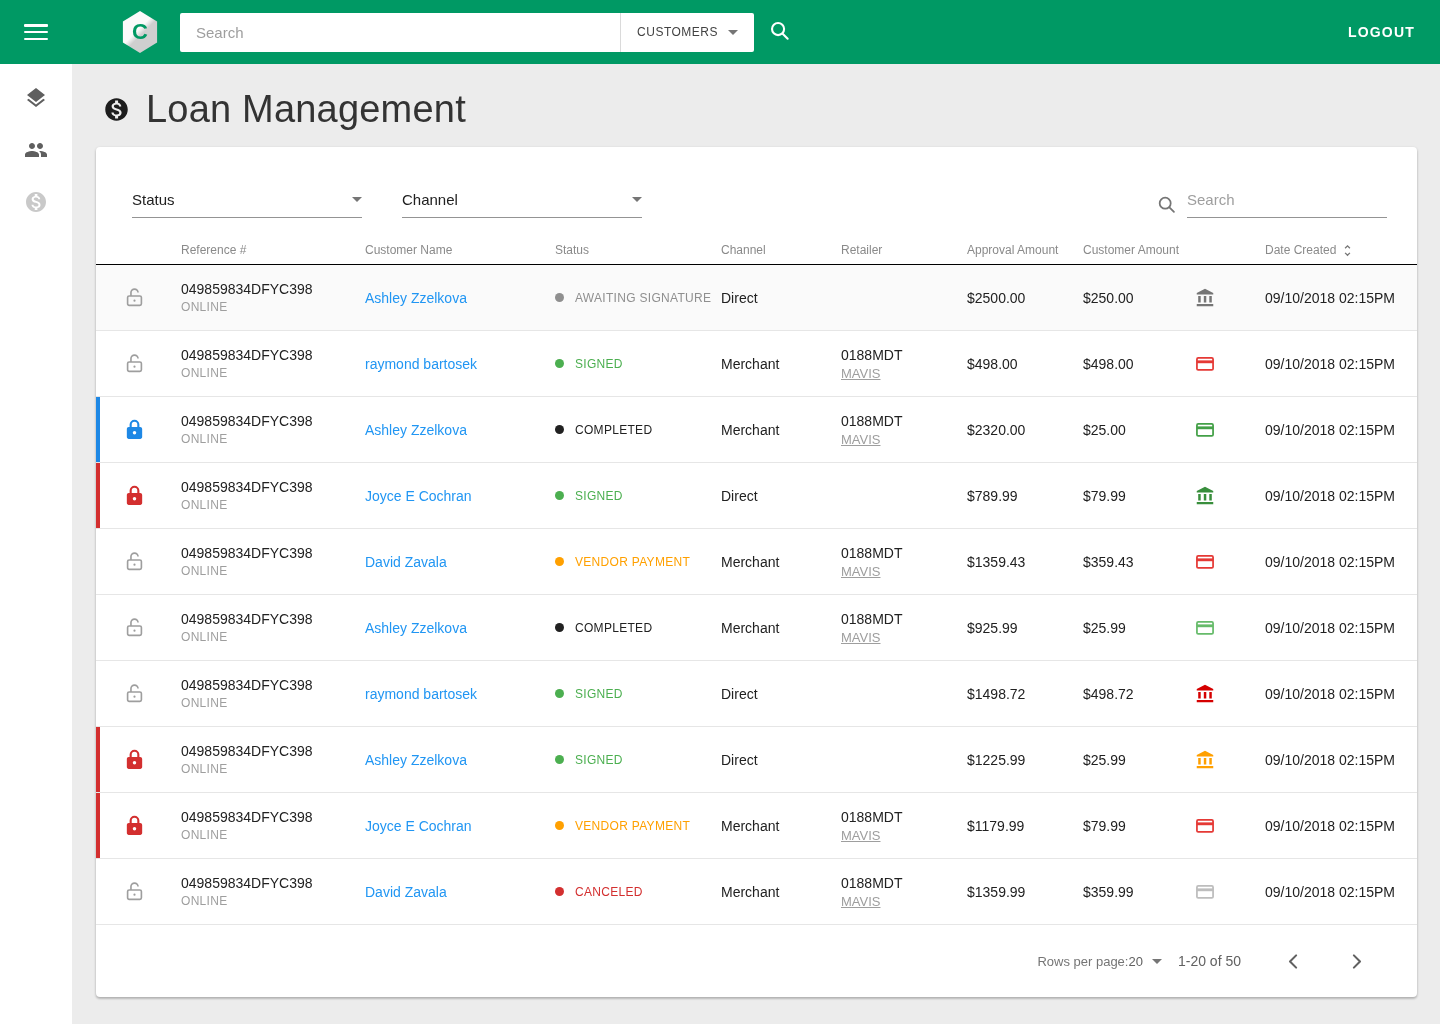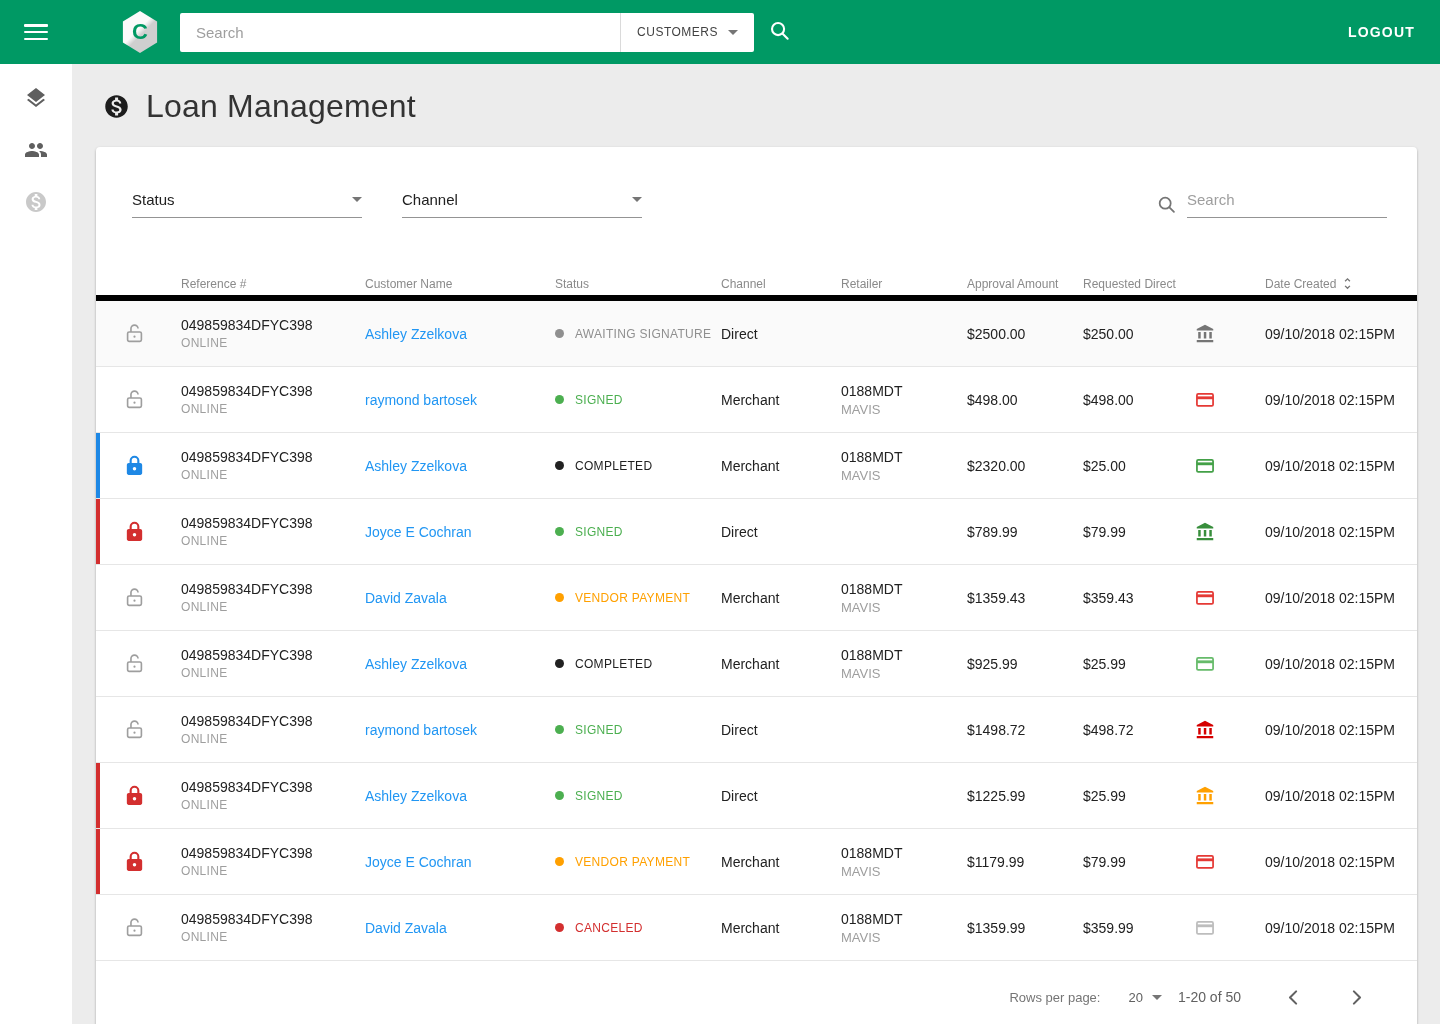--- a/index.html
+++ b/index.html
@@ -55,21 +55,21 @@
   .side-btn { background:none; border:none; cursor:pointer; width:24px; height:24px; }
   .side-btn svg { width:24px; height:24px; }
   .icon-gray { color:#5f5f5f; }
   .icon-light { color:#c9c9c9; }
 
   
   .main { position:absolute; top:64px; left:72px; width:1368px; height:960px; }
   .page-title-row { display:flex; align-items:center; margin:24px 0 0 31px; gap:16px; }
   .title-money-icon { color:#1d1d1d; width:27px; height:27px; }
   .title-money-icon svg { width:27px; height:27px; }
-  h1.page-title { font-size:32px; font-weight:400; color:#333; letter-spacing:.2px; }
+  h1.page-title { font-size:38px; font-weight:400; color:#333; letter-spacing:.2px; }
 
   
   .card {
     position:absolute; top:83px; left:24px; width:1321px;
     background:#ffffff; border-radius:4px;
     box-shadow:0 1px 3px rgba(0,0,0,.2), 0 2px 2px rgba(0,0,0,.12);
   }
 
   
   .filters { display:flex; align-items:flex-end; padding:26px 30px 18px 36px; height:89px; }
@@ -83,50 +83,50 @@
   .filter-search input { width:200px; border:none; border-bottom:1px solid #949494; outline:none;
     font-size:15px; padding:0 0 9px 0; font-family:"Liberation Sans", sans-serif; color:#424242; }
   .filter-search input::placeholder { color:#9e9e9e; }
 
   
   .thead, .trow {
     display:grid;
     grid-template-columns:76px 184px 194px 162px 120px 126px 116px 108px 46px 1fr;
     align-items:center;
   }
-  .thead { height:29px; border-bottom:6px solid #000000;margin-top:36px; }
+  .thead { height:29px; border-bottom:1px solid #000000; }
   .th { font-size:12px; color:#8a8a8a; font-weight:400; }
   .pad  { padding-left:9px; }
   .pad-s{ padding-left:5px; }
   .pad-d{ padding-left:37px; }
   .th-date { display:flex; align-items:center; gap:4px; cursor:pointer; }
   .sort-icon svg { width:15px; height:15px; color:#757575; display:block; }
 
   .trow { height:66px; border-bottom:1px solid #e6e6e6; background:#fff; cursor:pointer; }
   .trow.hl { background:#fafafa; }
   .cell-lock { display:flex; justify-content:center; }
   .lock { width:23px; height:23px; }
   .lock svg { width:23px; height:23px; display:block; }
   .ref-num { font-size:14px; color:#212121; margin-bottom:3px; }
   .ref-sub { font-size:12px; color:#9e9e9e; letter-spacing:.3px; }
   .cust-link { font-size:14px; color:#2196f3; text-decoration:none; }
   .cell-status { display:flex; align-items:center; gap:11px; }
   .dot { width:9px; height:9px; border-radius:50%; flex:0 0 auto; }
   .status-text { font-size:12px; letter-spacing:.3px; }
   .cell-channel, .ret-num, .cell-amount, .cell-date { font-size:14px; color:#212121; }
   .ret-num { margin-bottom:3px; }
-  .ret-sub { font-size:13px; color:#9e9e9e; }
+  .ret-sub { font-size:13px; color:#9e9e9e;text-decoration:underline; }
   .cell-pay { display:flex; justify-content:center; }
   .pay-icon { width:22px; height:22px; }
   .pay-icon svg { width:22px; height:22px; display:block; }
 
   
   .tfoot { height:72px; display:flex; align-items:center; justify-content:flex-end; padding-right:50px; }
   .rpp-label { font-size:13px; color:#757575; }
-  .rpp-select { display:flex; align-items:center; gap:9px; margin-left:28px; cursor:pointer;
+  .rpp-select { display:flex; align-items:center; gap:9px; cursor:pointer;
     background:none; border:none; font-size:13px; color:#616161; font-family:"Liberation Sans", sans-serif; }
   .range-label { font-size:14px; color:#616161; margin-left:16px; }
   .page-btn { background:none; border:none; cursor:pointer; color:#616161; margin-left:42px; }
   .page-btn svg { width:21px; height:21px; display:block; }
 </style>
 </head>
 <body>
 
 <header class="appbar">
   <button class="hamburger">
@@ -205,21 +205,21 @@
     </div>
 
     <div class="thead">
       <div class="th"></div>
       <div class="th pad">Reference #</div>
       <div class="th pad">Customer Name</div>
       <div class="th pad-s">Status</div>
       <div class="th pad">Channel</div>
       <div class="th pad">Retailer</div>
       <div class="th pad">Approval Amount</div>
-      <div class="th pad">Requested Direct</div>
+      <div class="th pad">Customer Amount</div>
       <div class="th"></div>
       <div class="th pad-d th-date">
         <span>Date Created</span>
         <span class="sort-icon">
           <svg viewBox="0 0 24 24" fill="currentColor">
               <path d="M12 5.83 15.17 9l1.41-1.41L12 3 7.41 7.59 8.83 9 12 5.83zm0 12.34L8.83 15l-1.41 1.41L12 21l4.59-4.59L15.17 15 12 18.17z"></path>
             </svg>
         </span>
       </div>
     </div>

